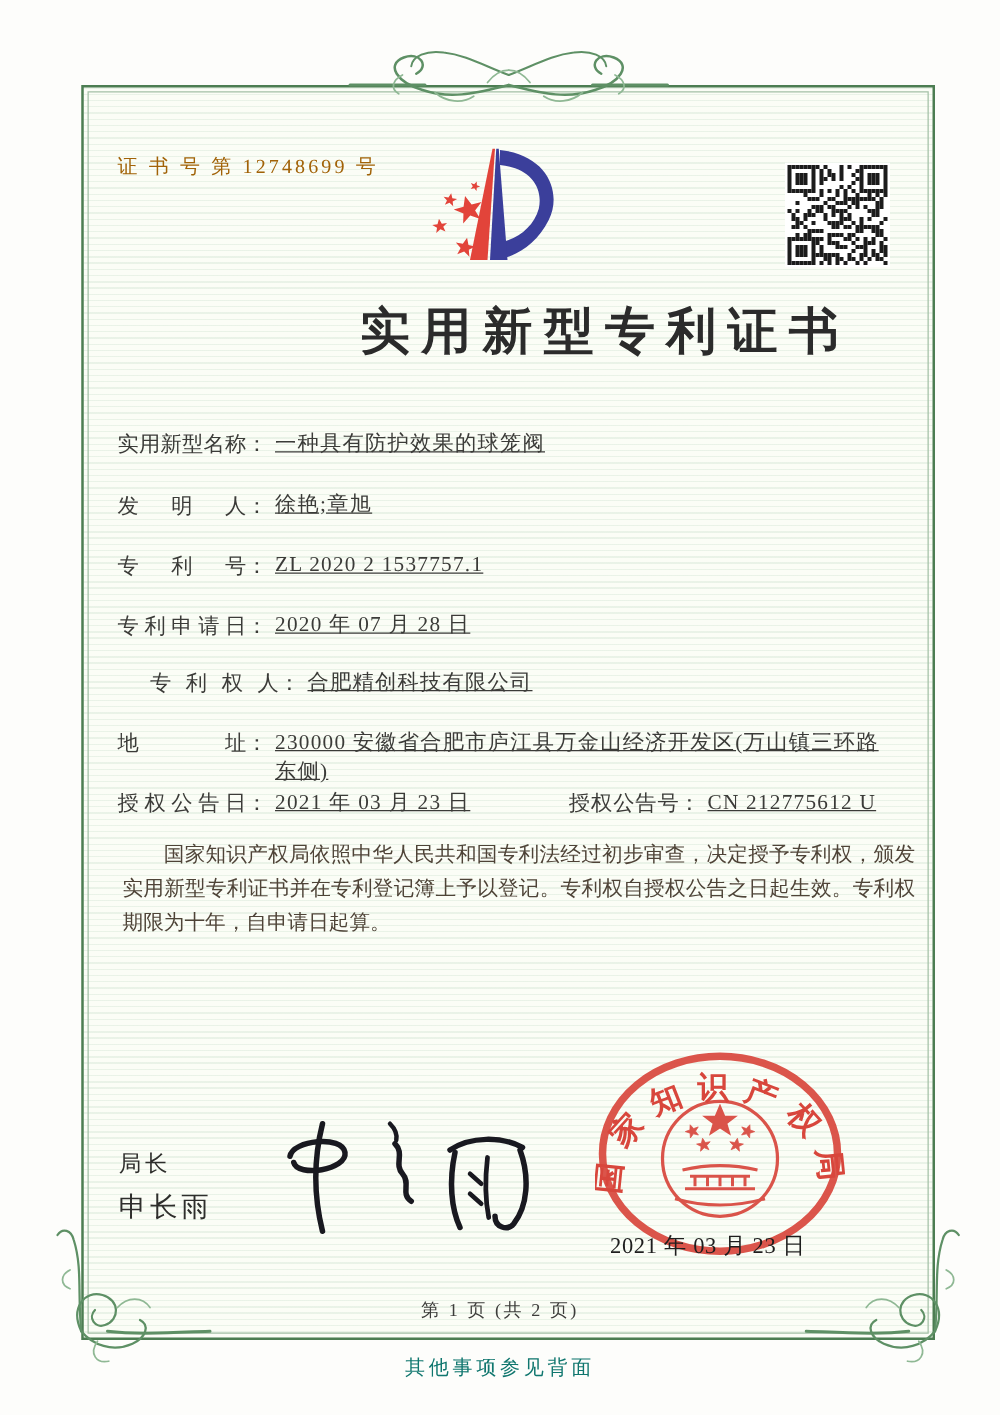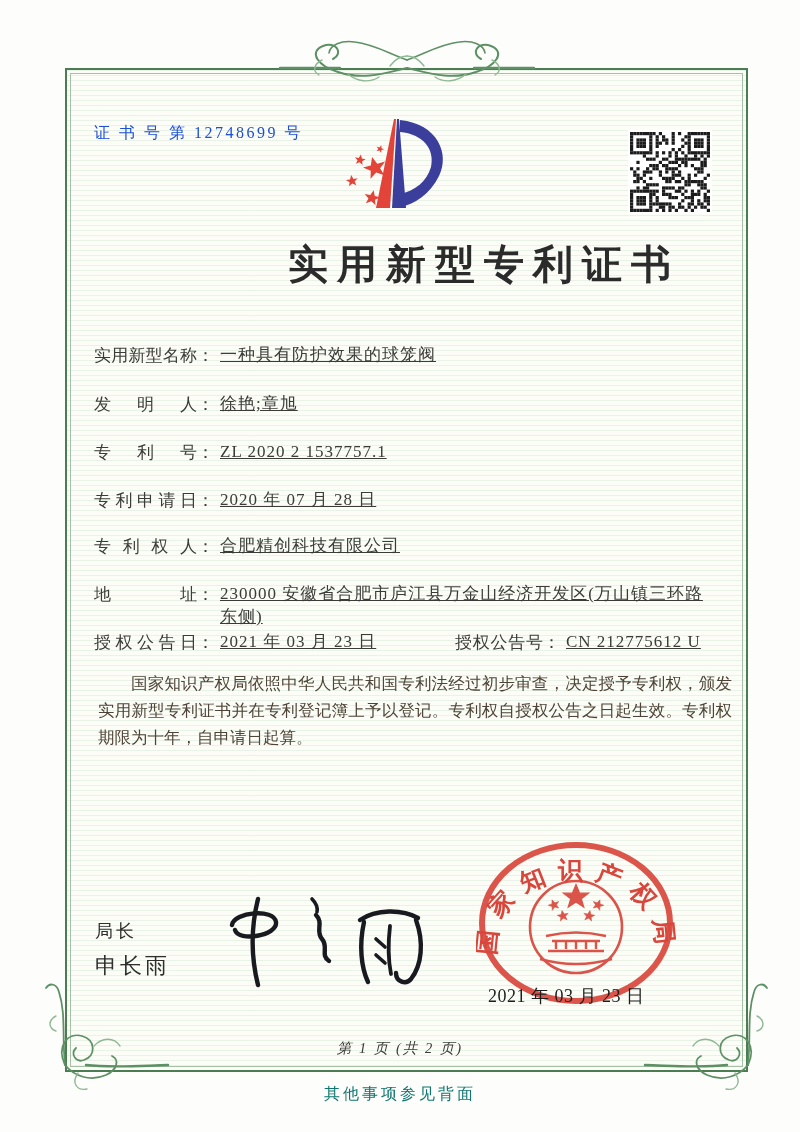--- a/index.html
+++ b/index.html
@@ -19,21 +19,21 @@
         rgba(255,255,255,0) 1px, rgba(255,255,255,0) 5px),
       #fbfdf6;
     box-sizing:border-box;
   }
   .frame::after{
     content:"";position:absolute;inset:3px;border:1px solid #a4c0a6;pointer-events:none;
   }
   .orn{position:absolute;pointer-events:none;}
   
   .certno{
-    position:absolute;left:94px;top:123px;font-size:16px;color:#1d4ed8;
+    position:absolute;left:94px;top:123px;font-size:16px;color:#a16207;
     letter-spacing:2.5px;
   }
   .title{
     position:absolute;left:16px;top:237px;width:664px;text-align:right;
     font-size:40px;font-weight:bold;color:#2b2b2b;letter-spacing:9px;
   }
   .fields{position:absolute;left:94px;top:0;width:640px;}
   .frow{position:absolute;left:0;font-size:17px;color:#3b3b38;}
   .flabel{display:inline-block;width:103px;text-align:justify;text-align-last:justify;vertical-align:top;}
   .fcolon{display:inline-block;vertical-align:top;}
@@ -48,21 +48,21 @@
   .signer-title{position:absolute;left:95px;top:919px;font-size:18px;color:#2e2e2c;letter-spacing:3px;}
   .signer-name{position:absolute;left:95px;top:951px;font-size:22px;color:#2e2e2c;letter-spacing:3px;}
   .sig{position:absolute;left:212px;top:885px;}
   .seal{position:absolute;left:476px;top:839px;}
   .seal-date{
     position:absolute;left:488px;top:984px;width:180px;font-size:18px;color:#1e1e1e;
     letter-spacing:.5px;white-space:nowrap;
   }
   .pageinfo{
     position:absolute;left:0;top:1039px;width:800px;text-align:center;
-    font-size:14.5px;color:#3c3c3a;letter-spacing:2px;font-style:italic;
+    font-size:14.5px;color:#3c3c3a;letter-spacing:2px;
   }
   .backnote{
     position:absolute;left:0;top:1084px;width:800px;text-align:center;
     font-size:16px;color:#0f766e;letter-spacing:3px;
   }
 </style>
 </head>
 <body>
 
 <div class="page">
@@ -436,21 +436,21 @@
     </div>
     <div class="frow" style="top:393px;">
       <span class="flabel">发明人</span><span class="fcolon">：</span><span class="fvalue">徐艳;章旭</span>
     </div>
     <div class="frow" style="top:441px;">
       <span class="flabel">专利号</span><span class="fcolon">：</span><span class="fvalue">ZL 2020 2 1537757.1</span>
     </div>
     <div class="frow" style="top:489px;">
       <span class="flabel">专利申请日</span><span class="fcolon">：</span><span class="fvalue">2020 年 07 月 28 日</span>
     </div>
-    <div class="frow" style="top:535px;">
+    <div class="frow" style="top:535px;margin-left:26px;">
       <span class="flabel">专利权人</span><span class="fcolon">：</span><span class="fvalue">合肥精创科技有限公司</span>
     </div>
     <div class="frow" style="top:583px;">
       <span class="flabel">地址</span><span class="fcolon">：</span><span class="fvalue" style="width:505px;">230000 安徽省合肥市庐江县万金山经济开发区(万山镇三环路东侧)</span>
     </div>
     <div class="frow" style="top:631px;width:640px;">
       <span class="flabel">授权公告日</span><span class="fcolon">：</span><span class="fvalue">2021 年 03 月 23 日</span>
       <span class="fpair2">
         <span class="flabel">授权公告号</span><span class="fcolon">：</span><span class="fvalue">CN 212775612 U</span>
       </span>

